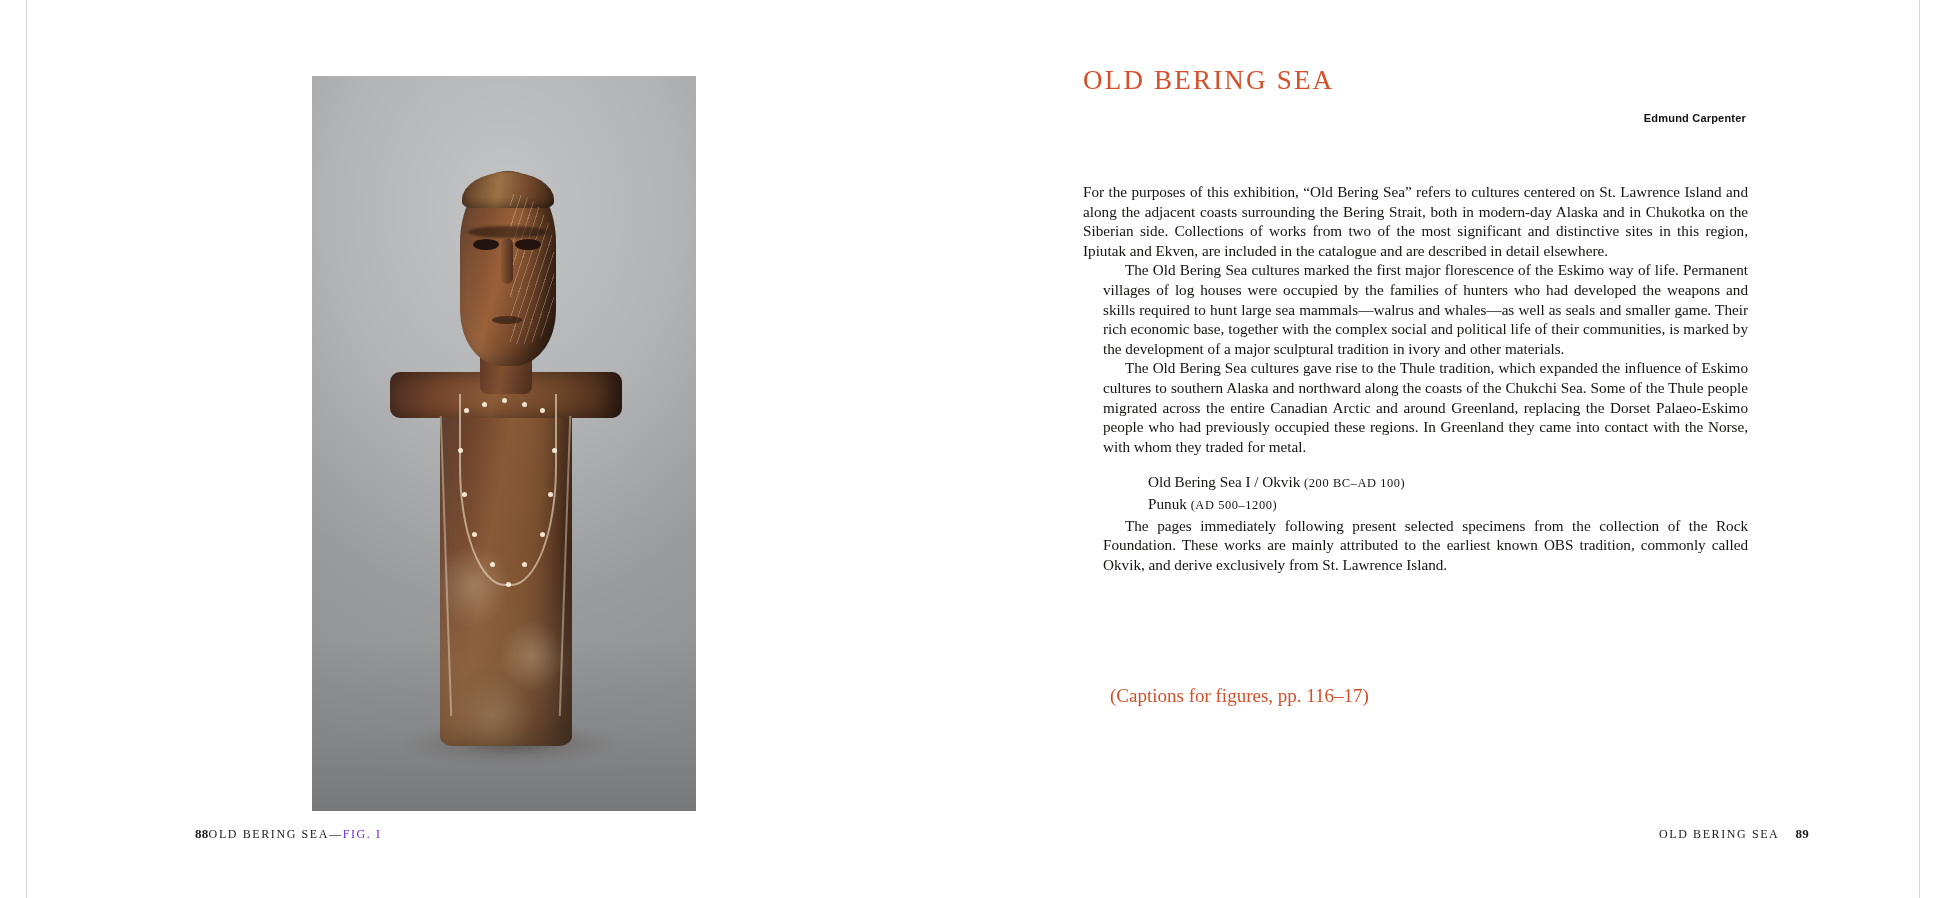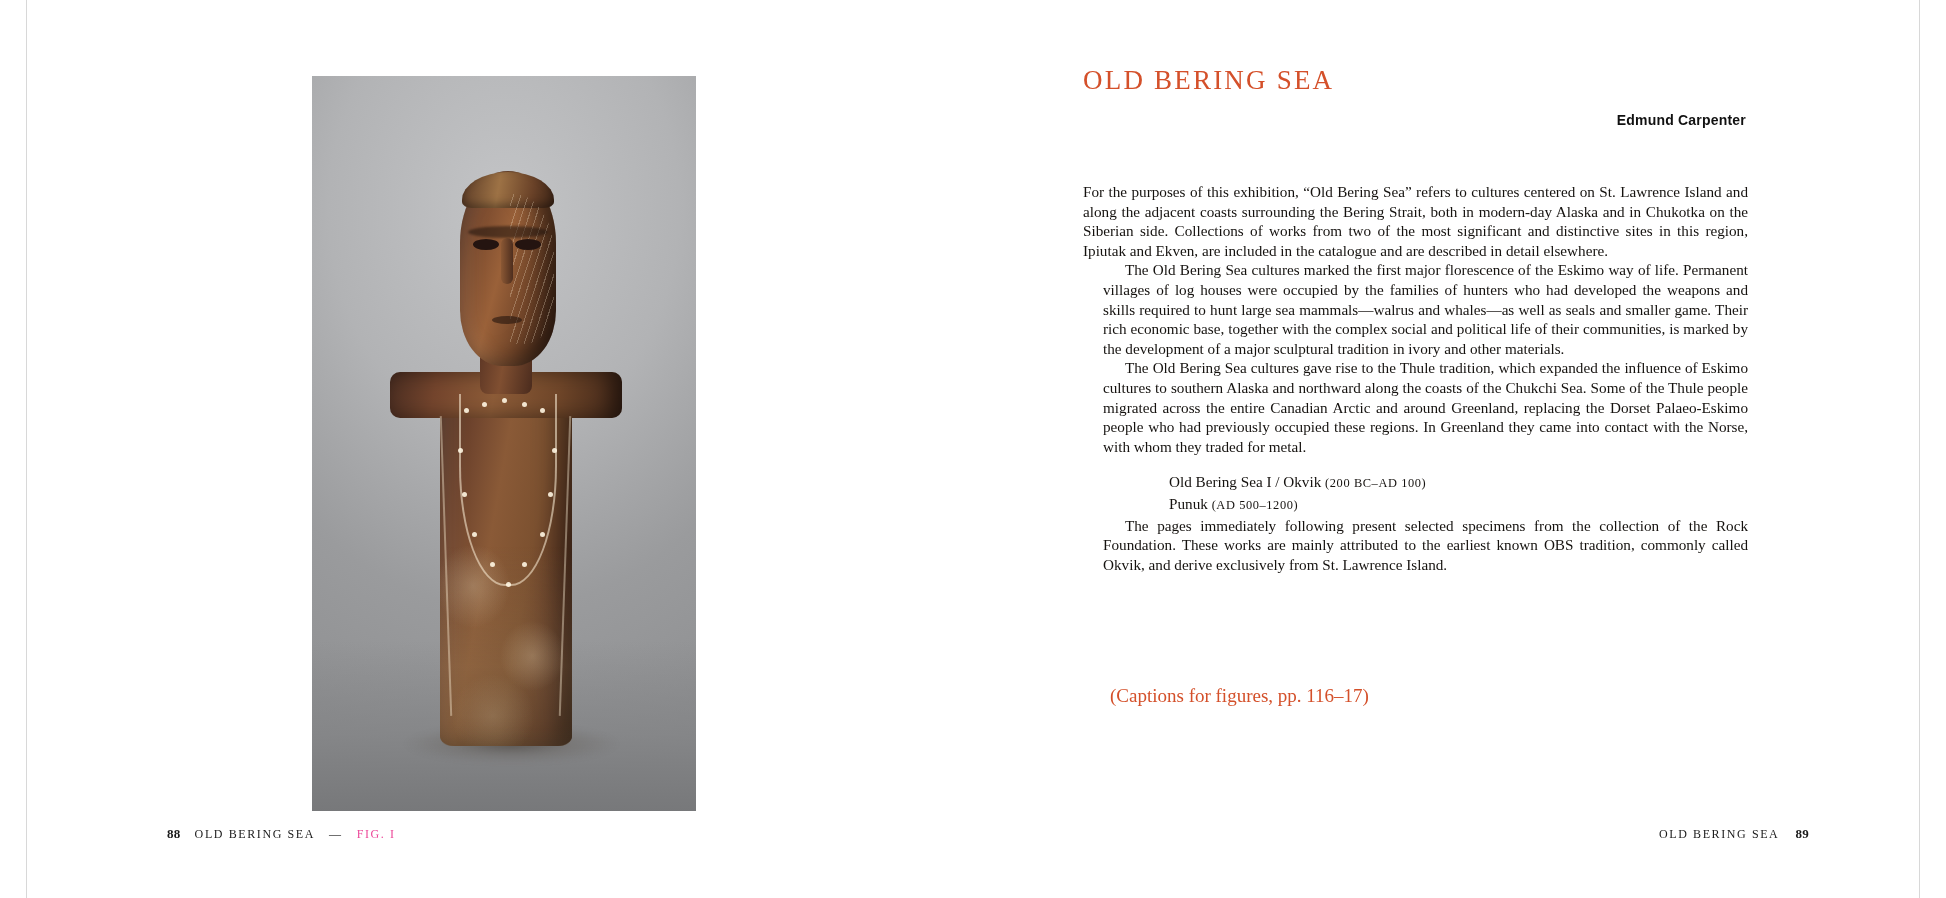--- a/index.html
+++ b/index.html
@@ -232,40 +232,39 @@
     left: 252px;
     top: 340px;
     width: 2px;
     height: 300px;
     background: rgba(255,242,218,0.40);
     transform: rotate(2deg);
   }
 
   .folio-left {
     position: absolute;
-    left: 140px;
+    left: 168px;
     top: 826px;
     display: flex;
     align-items: baseline;
-    gap: 14px;
     white-space: nowrap;
   }
   .folio-num {
     font-family: "Liberation Serif", serif;
     font-weight: bold;
     font-size: 13px;
     letter-spacing: 0.3px;
   }
   .folio-caps {
     font-family: "Liberation Serif", serif;
     font-size: 12px;
     letter-spacing: 1.6px;
   }
   .folio-fig {
-    color: #ec4899;
+    color: #6d28d9;
     font-family: "Liberation Serif", serif;
     font-size: 12px;
     letter-spacing: 1.6px;
   }
 
   
   .page-right {
     position: absolute;
     left: 973px;
     top: 0;
@@ -282,21 +281,21 @@
     letter-spacing: 2.2px;
   }
   .byline {
     position: absolute;
     left: 110px;
     top: 112px;
     width: 663px;
     text-align: right;
     font-family: "Liberation Sans", sans-serif;
     font-weight: bold;
-    font-size: 14px;
+    font-size: 11px;
     letter-spacing: 0.2px;
     color: #111;
   }
   .body-col {
     position: absolute;
     left: 110px;
     top: 182px;
     width: 665px;
     font-family: "Liberation Serif", serif;
     font-size: 15.2px;
@@ -306,21 +305,21 @@
   }
   .body-col p {
     margin: 0;
   }
   .body-col p.indent {
     text-indent: 22px;
     margin-left: 20px;
   }
   .list-block {
     margin-top: 16px;
-    margin-left: 86px;
+    margin-left: 65px;
     font-family: "Liberation Serif", serif;
     font-size: 15.2px;
     line-height: 19.6px;
     text-align: left;
   }
   .list-block div { white-space: nowrap; }
   .sc {
     font-size: 12.4px;
     letter-spacing: 0.6px;
   }

